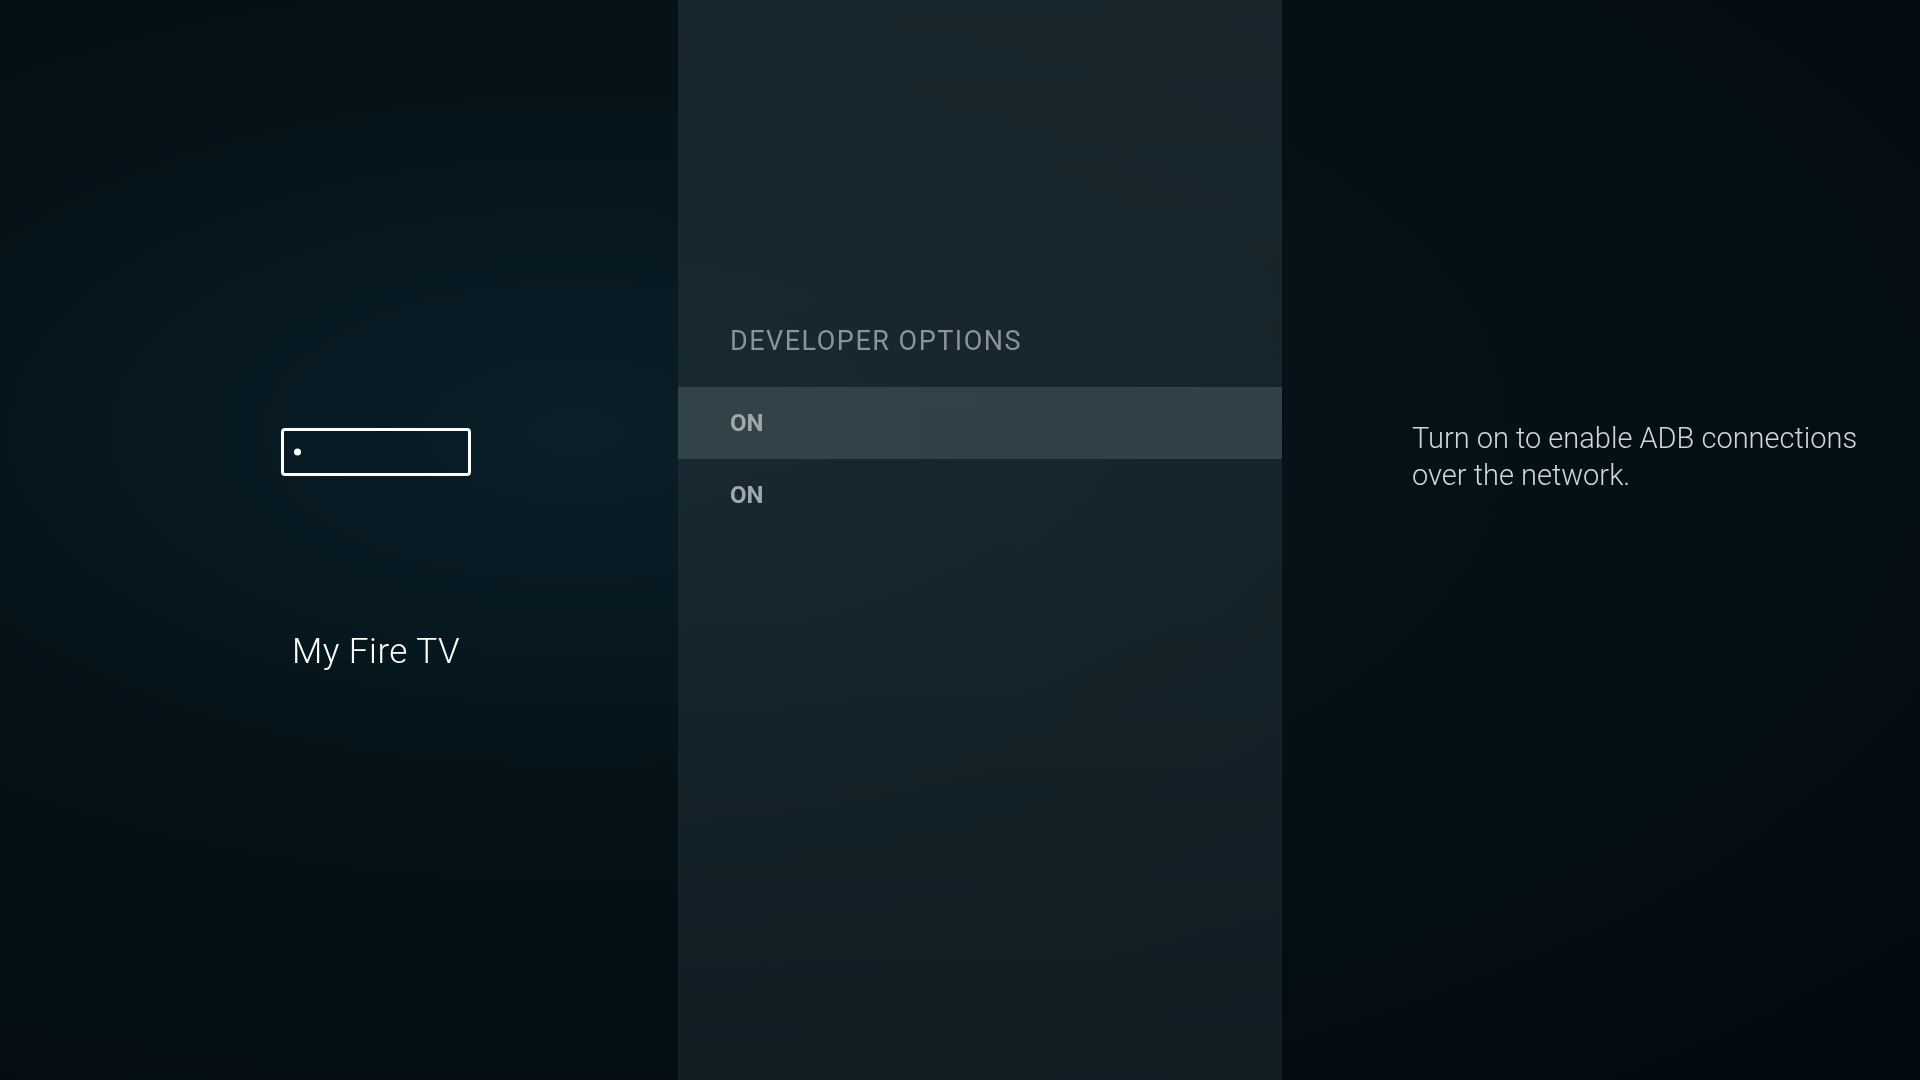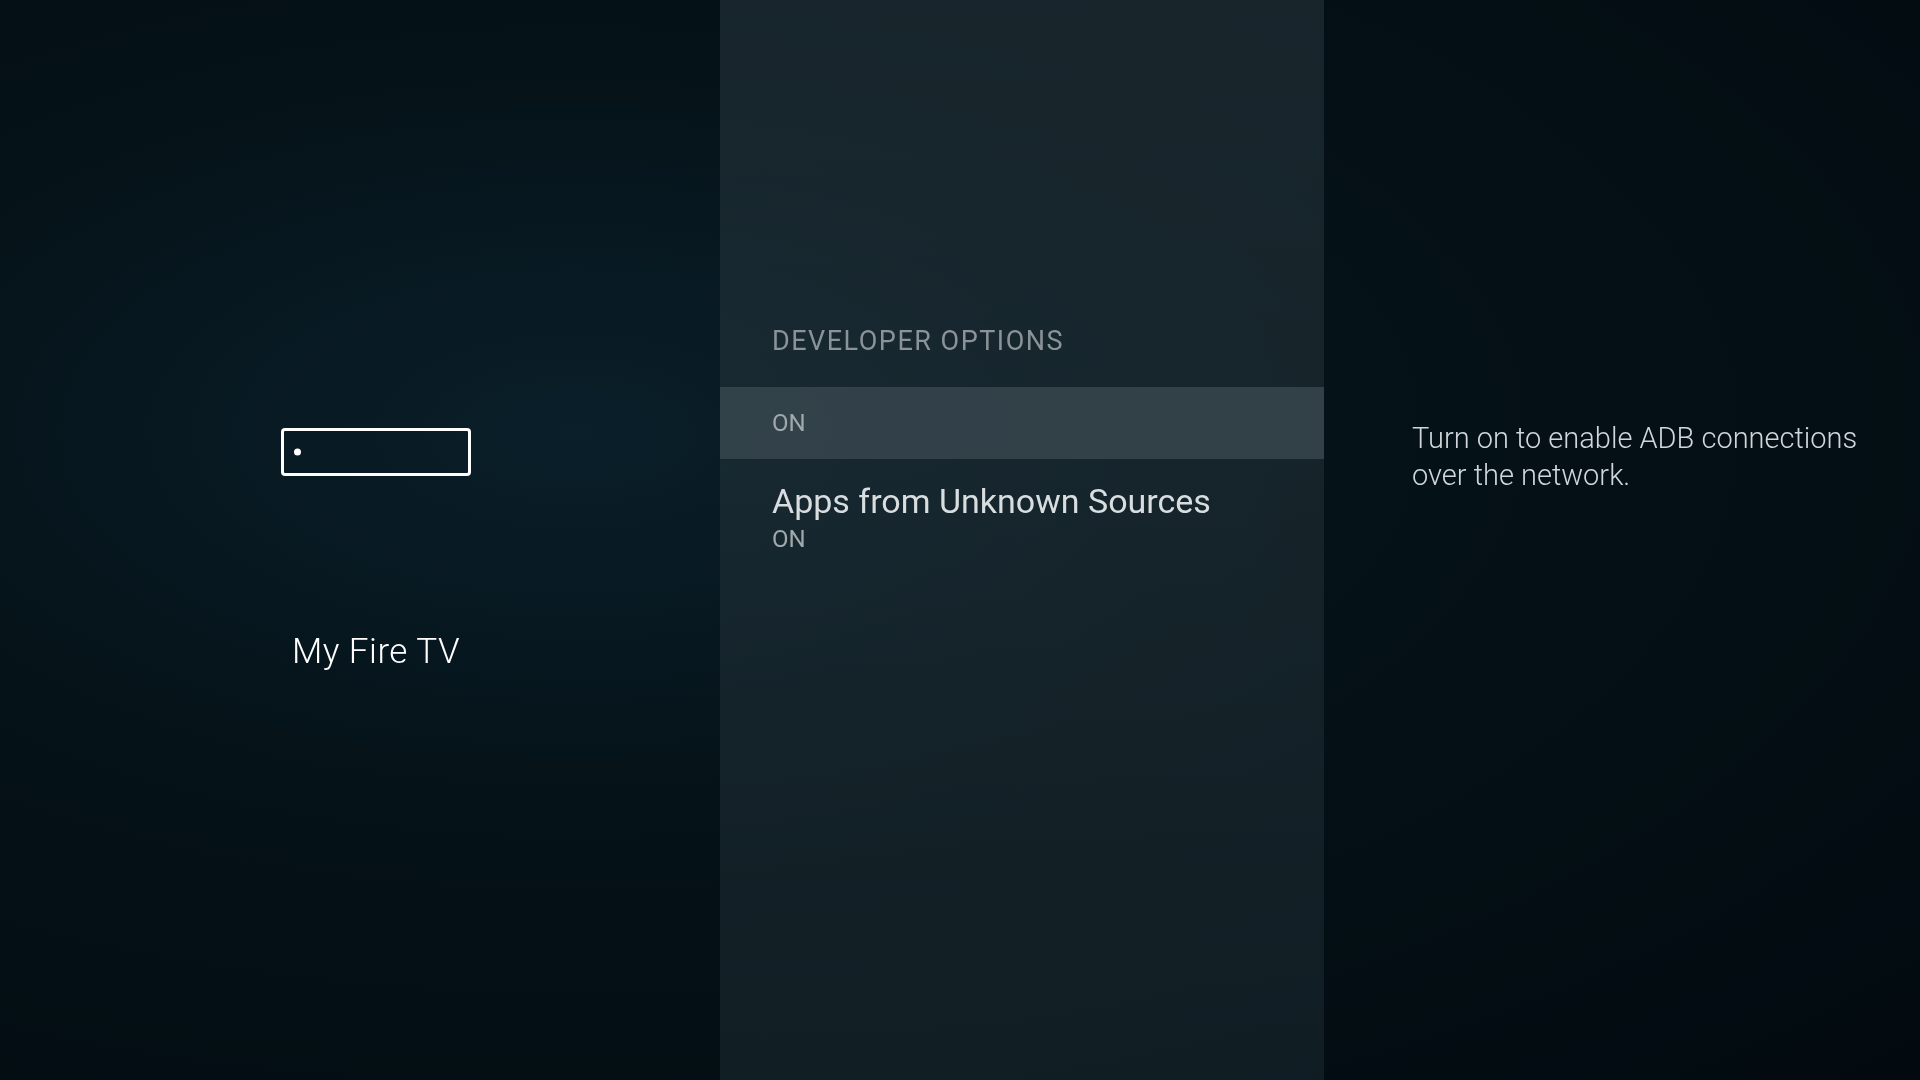--- a/index.html
+++ b/index.html
@@ -54,21 +54,21 @@
 
     .device-label {
       font-size: 35px;
       font-weight: 300;
       color: #ffffff;
       letter-spacing: 0.5px;
     }
 
     .middle-panel {
       position: absolute;
-      left: 720px;
+      left: 678px;
       top: 0;
       width: 604px;
       height: 1080px;
       background: linear-gradient(to bottom, rgba(40, 55, 62, 0.55) 0%, rgba(30, 45, 52, 0.5) 100%);
     }
 
     .section-header {
       padding: 325px 52px 30px 52px;
       font-size: 27px;
       font-weight: 400;
@@ -91,21 +91,21 @@
       color: #d8dde0;
       margin-bottom: 4px;
     }
 
     .option-item.selected .option-title {
       color: #f39c2d;
     }
 
     .option-status {
       font-size: 24px;
-      font-weight: 400;
+      font-weight: 700;
       color: #a0a8ac;
     }
 
     .right-panel {
       position: absolute;
       left: 1324px;
       top: 0;
       width: 644px;
       height: 1080px;
       padding: 420px 105px 0 88px;
@@ -131,21 +131,20 @@
 </div>
 
 <div class="middle-panel">
   <div class="section-header">DEVELOPER OPTIONS</div>
 
   <div class="option-item selected">
     <div class="option-status">ON</div>
   </div>
 
   <div class="option-item">
-    <div class="option-title">Apps from Unknown Sources</div>
     <div class="option-status">ON</div>
   </div>
 </div>
 
 <div class="right-panel">
   <div class="description-text">
     <p>Turn on to enable ADB connections over the network.</p>
   </div>
 </div>
 

